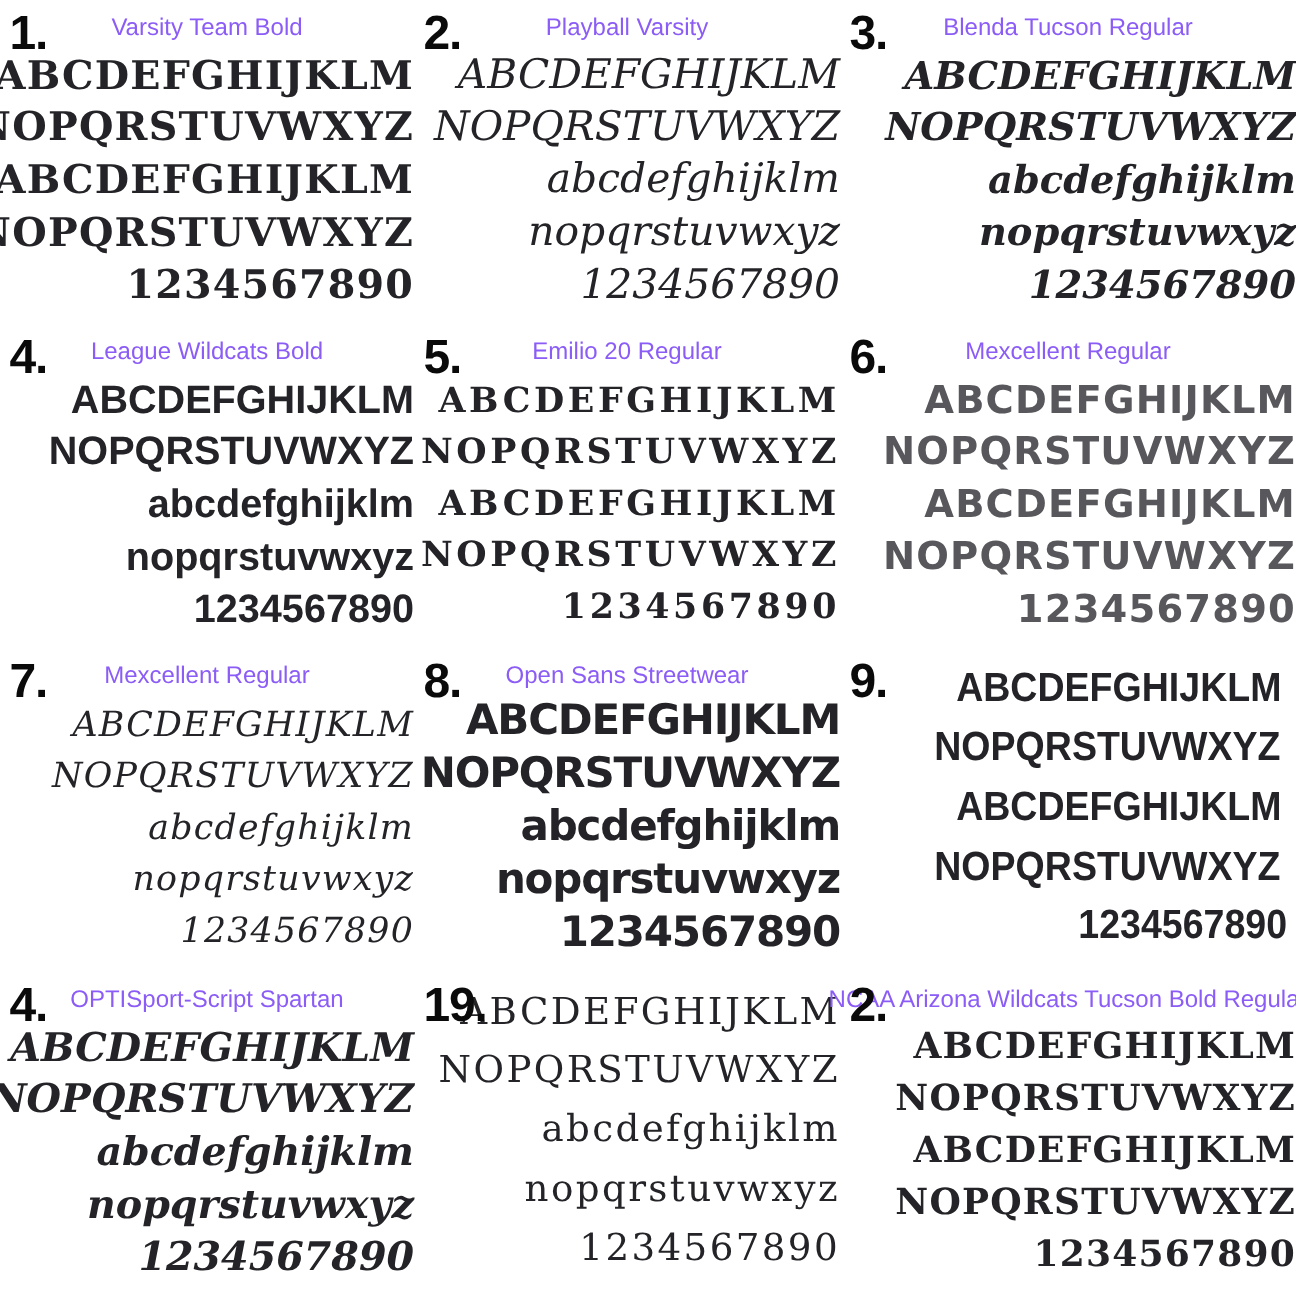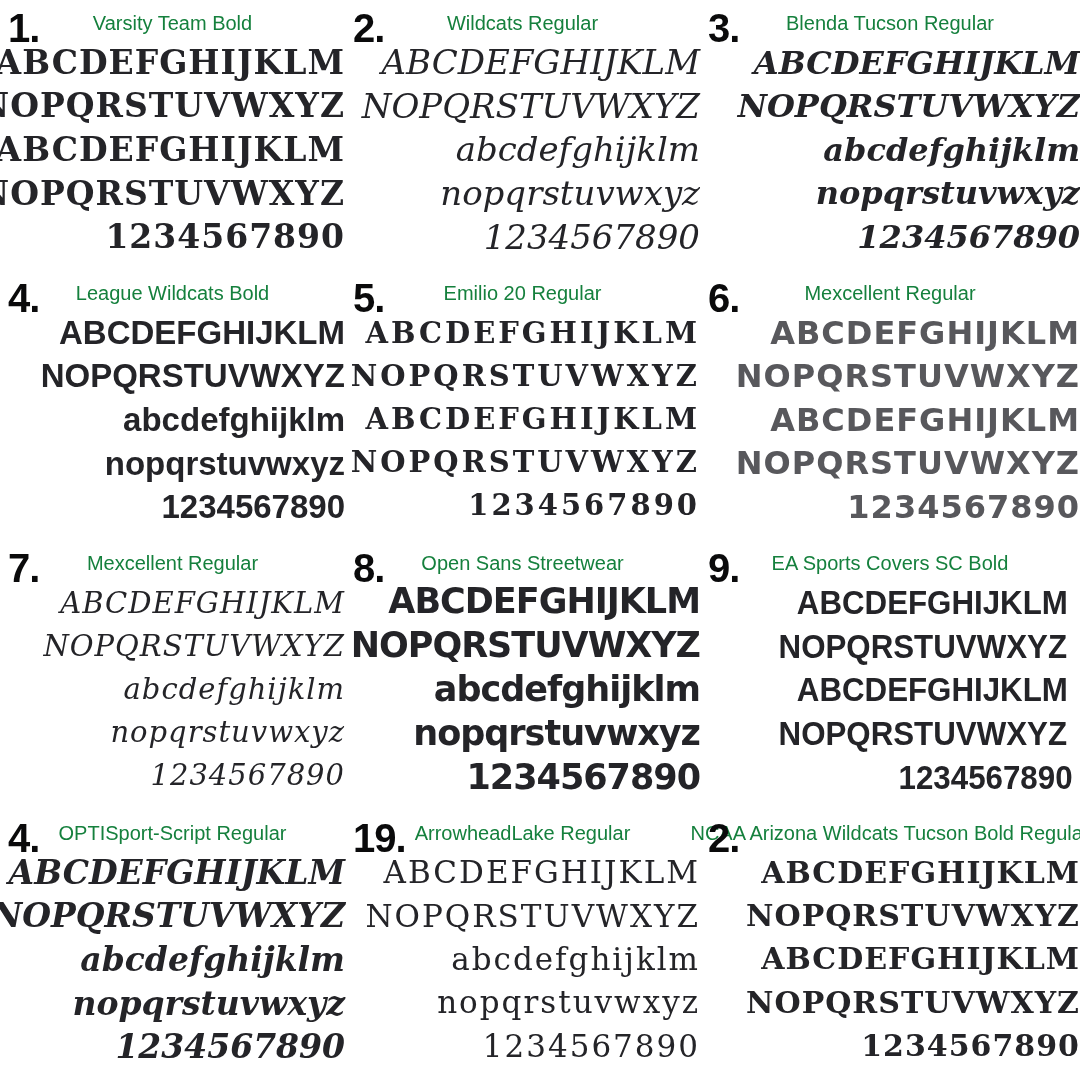--- a/index.html
+++ b/index.html
@@ -14,21 +14,21 @@
   }
   .cell{position:relative;display:flex;flex-direction:column;align-items:center;}
   .num{
     position:absolute;top:6px;left:8px;
     font-family:"Liberation Sans",sans-serif;
     font-weight:900;font-size:40px;color:#0a0a0b;
     letter-spacing:-1px;
   }
   .title{
     margin-top:12px;
-    font-size:20px;color:#15803d;
+    font-size:20px;color:#8b5cf6;
     white-space:nowrap;text-align:center;
     font-family:"Liberation Sans",sans-serif;
   }
   .lines{
     flex:1;width:100%;
     display:flex;flex-direction:column;justify-content:space-evenly;align-items:flex-end;
     padding-bottom:6px;box-sizing:border-box;
   }
   .line{white-space:nowrap;text-align:center;color:#242428;line-height:1;}
 
@@ -57,21 +57,21 @@
         <div class="line">ABCDEFGHIJKLM</div>
         <div class="line">NOPQRSTUVWXYZ</div>
         <div class="line">ABCDEFGHIJKLM</div>
         <div class="line">NOPQRSTUVWXYZ</div>
         <div class="line">1234567890</div>
       </div>
   </div>
 
   <div class="cell s-playball">
     <div class="num">2.</div>
-    <div class="title">Wildcats Regular</div>
+    <div class="title">Playball Varsity</div>
     <div class="lines">
         <div class="line">ABCDEFGHIJKLM</div>
         <div class="line">NOPQRSTUVWXYZ</div>
         <div class="line">abcdefghijklm</div>
         <div class="line">nopqrstuvwxyz</div>
         <div class="line">1234567890</div>
       </div>
   </div>
 
   <div class="cell s-blenda">
@@ -141,45 +141,43 @@
         <div class="line">ABCDEFGHIJKLM</div>
         <div class="line">NOPQRSTUVWXYZ</div>
         <div class="line">abcdefghijklm</div>
         <div class="line">nopqrstuvwxyz</div>
         <div class="line">1234567890</div>
       </div>
   </div>
 
   <div class="cell s-easports">
     <div class="num">9.</div>
-    <div class="title">EA Sports Covers SC Bold</div>
     <div class="lines">
         <div class="line">ABCDEFGHIJKLM</div>
         <div class="line">NOPQRSTUVWXYZ</div>
         <div class="line">ABCDEFGHIJKLM</div>
         <div class="line">NOPQRSTUVWXYZ</div>
         <div class="line">1234567890</div>
       </div>
   </div>
 
   <div class="cell s-optisport">
     <div class="num">4.</div>
-    <div class="title">OPTISport-Script Regular</div>
+    <div class="title">OPTISport-Script Spartan</div>
     <div class="lines">
         <div class="line">ABCDEFGHIJKLM</div>
         <div class="line">NOPQRSTUVWXYZ</div>
         <div class="line">abcdefghijklm</div>
         <div class="line">nopqrstuvwxyz</div>
         <div class="line">1234567890</div>
       </div>
   </div>
 
   <div class="cell s-arrowhead">
     <div class="num">19.</div>
-    <div class="title">ArrowheadLake Regular</div>
     <div class="lines">
         <div class="line">ABCDEFGHIJKLM</div>
         <div class="line">NOPQRSTUVWXYZ</div>
         <div class="line">abcdefghijklm</div>
         <div class="line">nopqrstuvwxyz</div>
         <div class="line">1234567890</div>
       </div>
   </div>
 
   <div class="cell s-ncaa">

